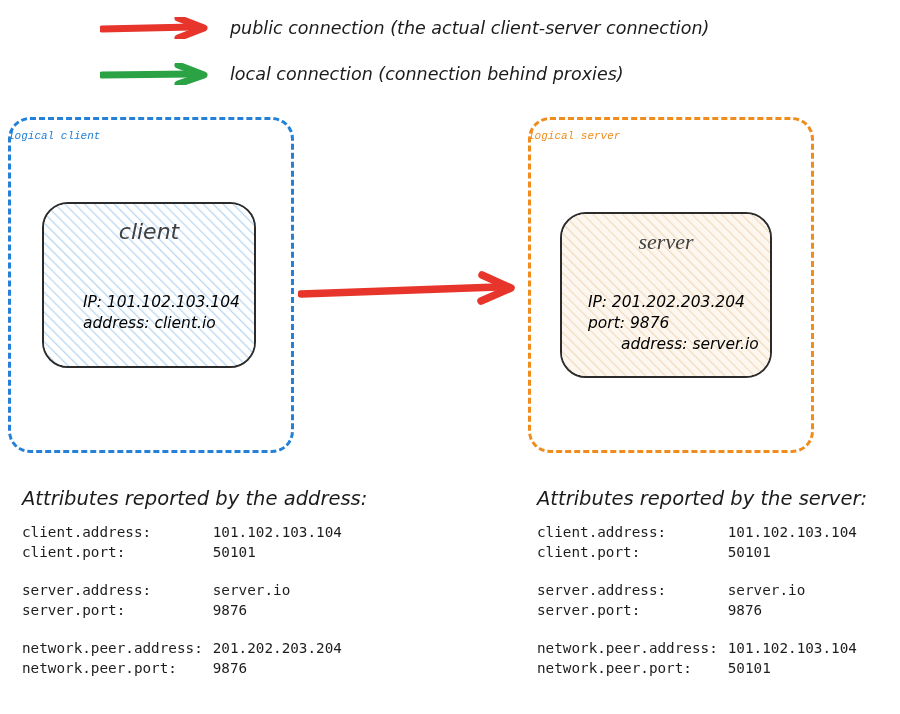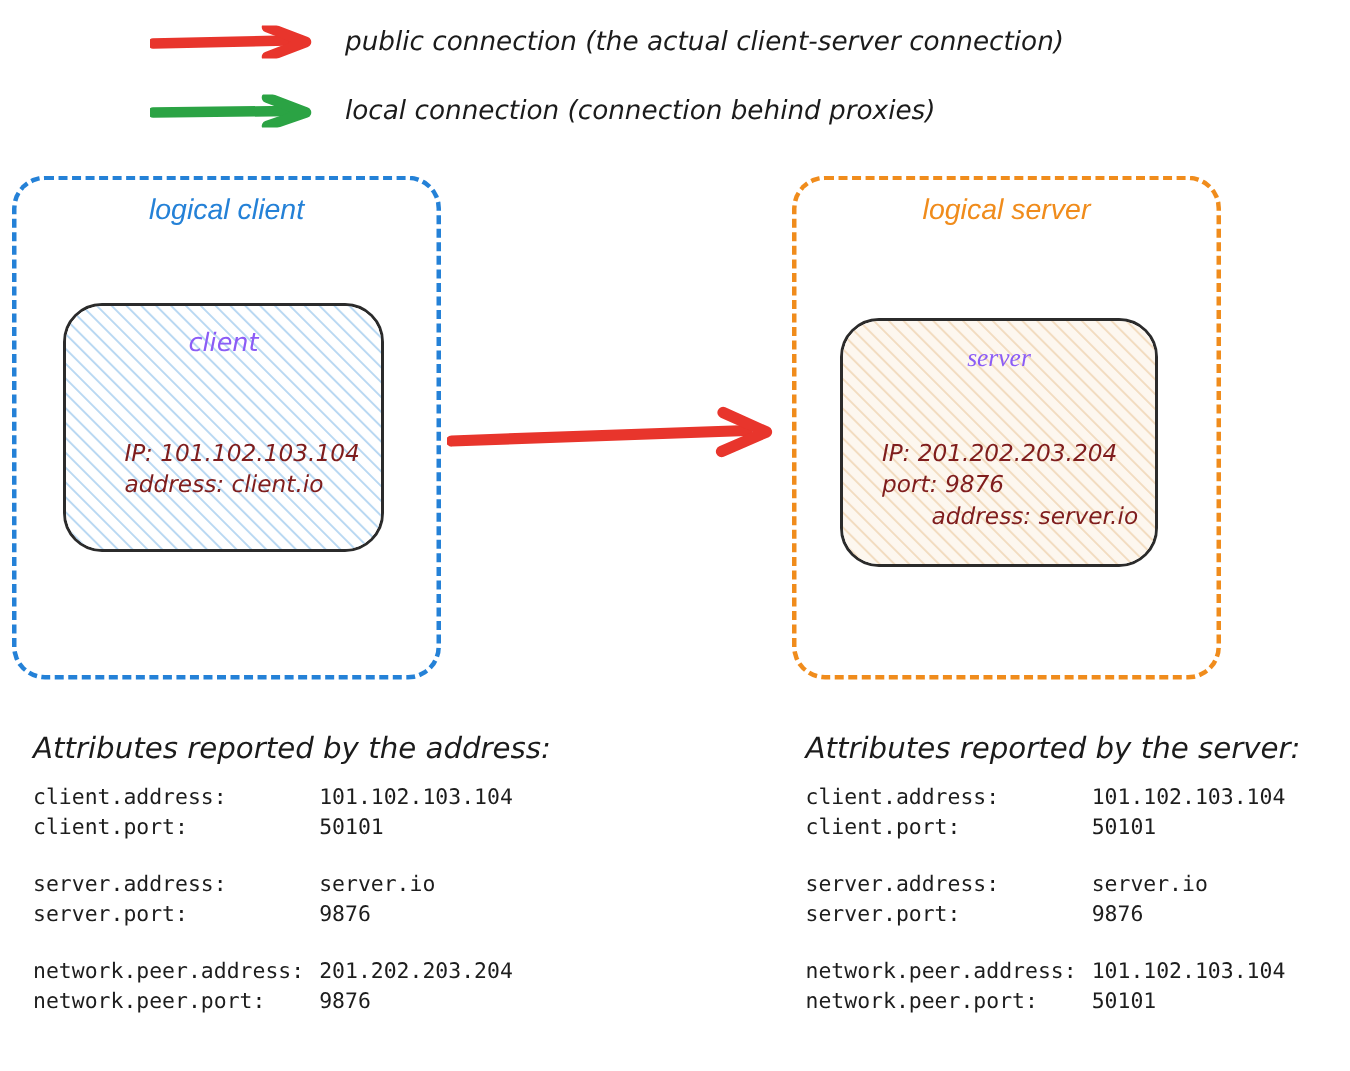--- a/index.html
+++ b/index.html
@@ -41,25 +41,25 @@
   .logical-box {
     position: absolute;
     box-sizing: border-box;
     border-style: dashed;
     border-width: 3px;
     border-radius: 22px;
     background: transparent;
   }
   .logical-label {
     position: absolute;
-    font-size: 19px;
-    font-style: italic;
-    white-space: nowrap;
-    text-align: center;
-    font-family: Liberation Sans, sans-serif;
+    font-size: 11px;
+    font-style: italic;
+    white-space: nowrap;
+    text-align: left;
+    font-family: Liberation Mono, monospace;
   }
 
   
   .node {
     position: absolute;
     box-sizing: border-box;
     border: 2px solid #2b2b2b;
     border-radius: 26px;
     overflow: hidden;
   }
@@ -68,31 +68,31 @@
     left: 0; top: 0; right: 0; bottom: 0;
   }
   .node-content {
     position: absolute;
     left: 0; top: 0; right: 0; bottom: 0;
   }
   .node-title {
     position: absolute;
     left: 0; right: 0;
     text-align: center;
-    font-size: 17px;
-    font-style: italic;
-    color: #8b5cf6;
+    font-size: 22px;
+    font-style: italic;
+    color: #404040;
     font-family: "DejaVu Sans", sans-serif;
   }
   .node-lines {
     position: absolute;
     font-size: 15.5px;
     font-style: italic;
     line-height: 21px;
-    color: #7f1d1d;
+    color: #000000;
     white-space: nowrap;
     font-family: "DejaVu Sans", sans-serif;
   }
 
   
   .main-arrow {
     position: absolute;
   }
 
   

